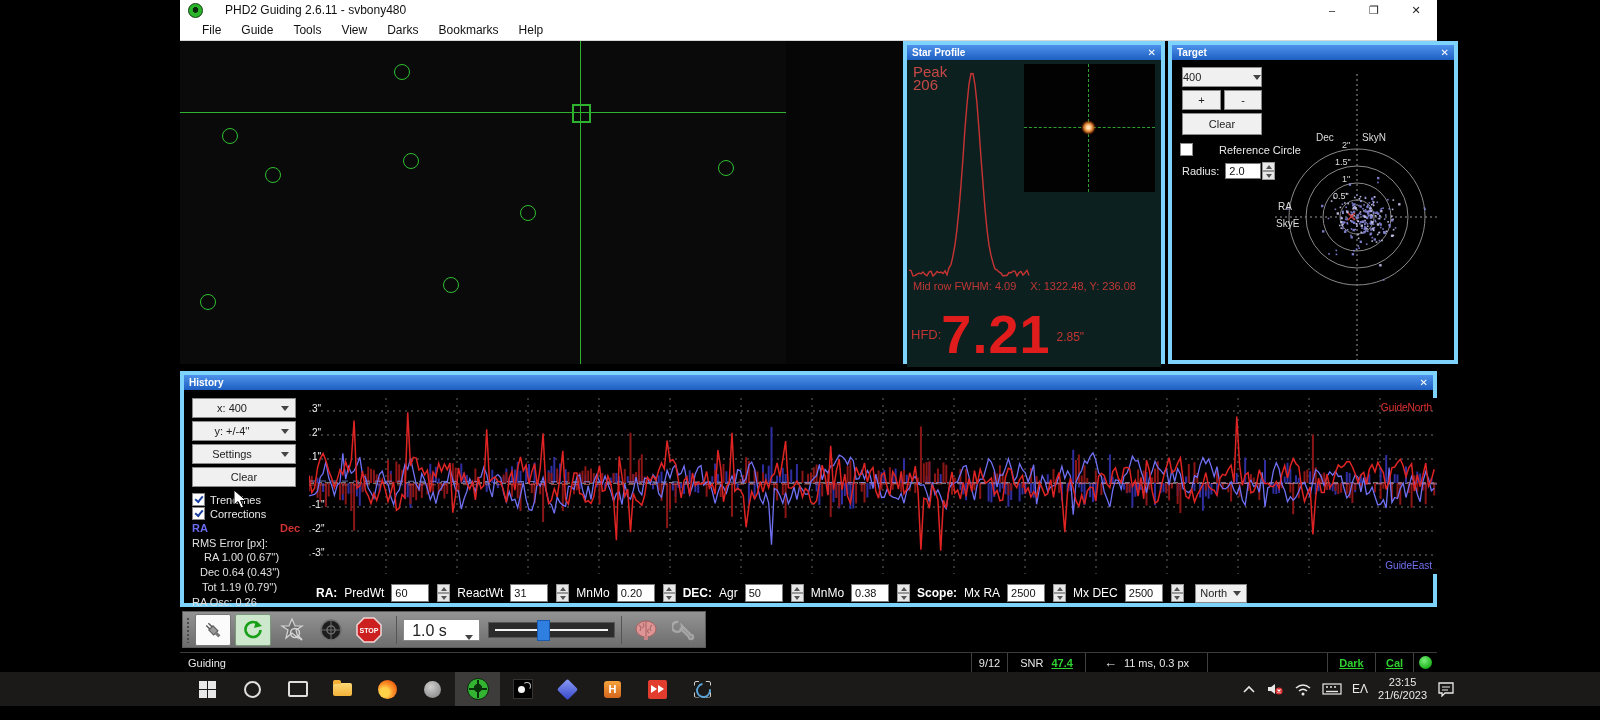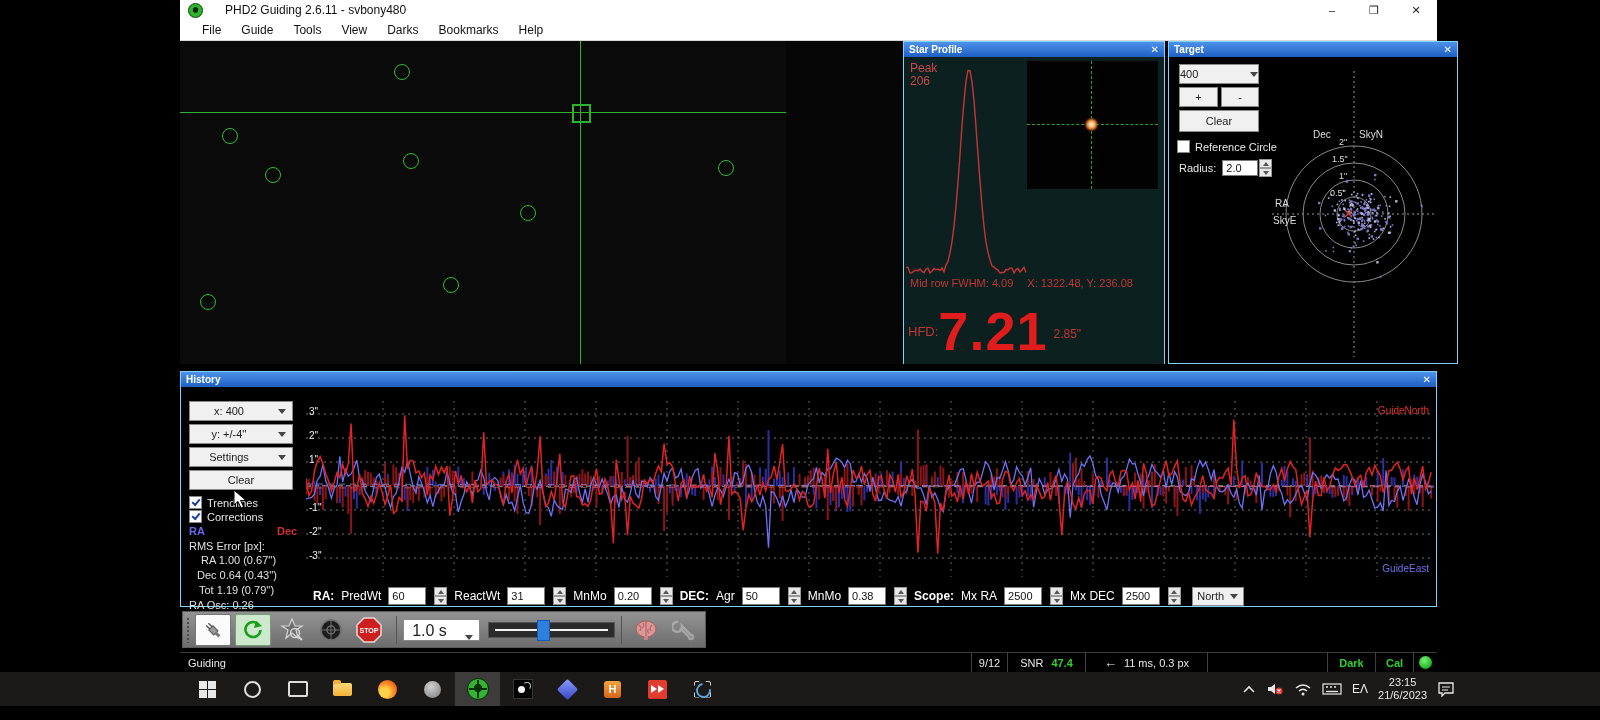--- a/index.html
+++ b/index.html
@@ -15,27 +15,27 @@
   #menubar span{padding:0 10px;}
   #content{position:relative;width:1257px;height:611px;background:#000;}
   
   #camera{position:absolute;left:0;top:0;width:723px;height:323px;background:#060606;overflow:hidden;}
   #cam-frame{position:absolute;left:0;top:0;width:606px;height:323px;background:#0a0a0a;}
   .star-marker{position:absolute;width:14px;height:14px;border:1px solid #2fbf2f;border-radius:50%;}
   #cross-h{position:absolute;left:0;top:71px;width:606px;height:1px;background:#2db32d;}
   #cross-v{position:absolute;left:400px;top:0;width:1px;height:323px;background:#2db32d;}
   #lockbox{position:absolute;left:392px;top:63px;width:15px;height:15px;border:2px solid #2db32d;background:transparent;}
   
-  .panel{position:absolute;border:1px solid #7dd3fc;box-sizing:border-box;}
+  .panel{position:absolute;border:4px solid #7dd3fc;box-sizing:border-box;}
   .pcap{height:15px;background:linear-gradient(#4d92ea,#1e5fc2);display:flex;align-items:center;
     color:#fff;font-size:10px;font-weight:bold;padding-left:5px;}
   .pcap .px{margin-left:auto;margin-right:5px;font-weight:bold;font-size:10px;color:#fff;}
   #sp-panel{left:723px;top:0;width:262px;height:323px;background:#0d2321;}
   #sp-body{position:relative;width:100%;height:307px;background:#0c211f;}
-  #sp-peak{position:absolute;left:6px;top:5px;color:#c84848;font-size:12px;line-height:13px;}
+  #sp-peak{position:absolute;left:6px;top:5px;color:#c84848;font-size:15px;line-height:13px;}
   #profile-curve{position:absolute;left:2px;top:2px;}
   #star-thumb{position:absolute;right:6px;top:4px;width:131px;height:128px;background:#020202;}
   #st-h{position:absolute;left:0;top:63px;width:100%;border-top:1px dashed #2f9f2f;}
   #st-v{position:absolute;left:64px;top:0;height:100%;border-left:1px dashed #2f9f2f;}
   #st-dot{position:absolute;left:57px;top:56px;width:15px;height:15px;border-radius:50%;
     background:radial-gradient(circle,#ffe0b0 0 15%,#e08030 40%,rgba(120,40,0,0.4) 62%,transparent 75%);}
   #sp-mid{position:absolute;left:6px;top:220px;width:250px;color:#c03636;font-size:11px;display:flex;}
   #sp-mid span:last-child{margin-left:14px;}
   #hfd-row{position:absolute;left:4px;bottom:6px;width:254px;display:flex;align-items:center;color:#e01c1c;}
   #hfd-label{font-size:13px;color:#c23434;}
@@ -45,36 +45,36 @@
   #tg-panel{left:988px;top:0;width:290px;height:323px;background:#000;}
   #tg-body{position:relative;width:100%;height:307px;}
   .btn{background:#f0f0f0;border:1px solid #8a8a8a;color:#222;font-size:11px;display:flex;
     align-items:center;justify-content:center;box-sizing:border-box;}
   #tg-zoom{position:absolute;left:10px;top:7px;width:80px;height:20px;justify-content:space-between;}
   #tg-plus{position:absolute;left:10px;top:30px;width:39px;height:20px;}
   #tg-minus{position:absolute;left:52px;top:30px;width:38px;height:20px;}
   #tg-clear{position:absolute;left:10px;top:53px;width:80px;height:22px;}
   .selarrow{width:0;height:0;border-left:4px solid transparent;border-right:4px solid transparent;
     border-top:5px solid #444;margin-left:10px;}
-  #tg-ref{position:absolute;left:8px;top:83px;display:flex;align-items:center;color:#e8e8e8;font-size:11px;}
+  #tg-ref{position:absolute;left:8px;top:83px;display:flex;align-items:center;color:#e8e8e8;font-size:11px;gap:21px;}
   .cbox{width:11px;height:11px;background:#fff;border:1px solid #888;margin-right:5px;position:relative;}
   .cbox.checked::after{content:"";position:absolute;left:2px;top:2px;width:6px;height:3px;
     border-left:2px solid #1a3fa0;border-bottom:2px solid #1a3fa0;transform:rotate(-50deg);}
   #tg-radius{position:absolute;left:10px;top:102px;display:flex;align-items:center;color:#e8e8e8;font-size:11px;}
   .numin{background:#fff;border:1px solid #7a7a7a;height:16px;font-size:11px;color:#111;
     display:flex;align-items:center;justify-content:flex-end;padding:0 3px;box-sizing:border-box;}
   .spin{width:13px;height:18px;display:flex;flex-direction:column;margin-left:1px;}
   .spin i{flex:1;background:#e8e8e8;border:1px solid #999;display:flex;align-items:center;justify-content:center;}
   .spin i::after{content:"";width:0;height:0;border-left:3px solid transparent;border-right:3px solid transparent;}
   .spin i.u::after{border-bottom:4px solid #555;}
   .spin i.d::after{border-top:4px solid #555;}
   #tg-plot-labels span{position:absolute;color:#ddd;font-size:10px;}
   
   #hist-panel{left:0;top:330px;width:1257px;height:236px;background:#000;}
-  #hist-body{position:relative;width:100%;height:220px;margin-top:6px;}
+  #hist-body{position:relative;width:100%;height:220px;}
   .hbtn{position:absolute;left:8px;width:104px;height:20px;}
   .hbtn .lab{flex:1;text-align:center;}
   .hchk{position:absolute;left:8px;display:flex;align-items:center;color:#e8e8e8;font-size:11px;}
   .hstat{position:absolute;color:#e0e0e0;font-size:11px;}
   #graph-wrap{position:absolute;left:125px;top:8px;width:1128px;height:176px;background:#000;}
   #graph-wrap .ytick{position:absolute;left:3px;color:#f0f0f0;font-size:10px;}
   #gnorth{position:absolute;right:5px;top:4px;color:#e03030;font-size:10px;}
   #geast{position:absolute;right:5px;bottom:3px;color:#7070f0;font-size:10px;}
   #hparams{position:absolute;left:132px;top:191px;height:24px;display:flex;align-items:center;
     gap:7px;color:#fff;font-size:12px;white-space:nowrap;}
@@ -96,21 +96,21 @@
     font-size:16px;color:#222;padding-left:8px;box-sizing:border-box;}
   #exp-sel .selarrow{margin-left:auto;margin-right:6px;}
   #slider{width:132px;height:14px;background:#2b2b2b;border:1px solid #555;margin-left:8px;position:relative;}
   #slider .track{position:absolute;left:6px;right:6px;top:6px;height:2px;background:#f5f5f5;}
   #slider .thumb{position:absolute;left:48px;top:-3px;width:11px;height:19px;background:#2f7fe0;border:1px solid #1a5aae;}
   
   #statusbar{height:19px;background:#000;border-top:1px solid #3a3a3a;display:flex;align-items:center;
     color:#e8e8e8;font-size:11px;}
   #status-state{padding-left:8px;flex:1;}
   .seg{border-left:1px solid #3f3f3f;height:100%;display:flex;align-items:center;justify-content:center;box-sizing:border-box;}
-  .green{color:#2fd02f;font-weight:bold;}
+  .green{color:#2fd02f;font-weight:bold;text-decoration:underline;}
   #led{width:13px;height:13px;border-radius:50%;background:radial-gradient(circle at 40% 35%,#7af07a,#1eb41e 70%);}
   
   #taskbar{position:absolute;left:0;top:672px;width:1600px;height:34px;background:#1b1a19;}
   #tb-icons{position:absolute;left:185px;top:0;height:34px;display:flex;}
   .slot{width:45px;height:34px;display:flex;align-items:center;justify-content:center;}
   .slot.active{background:#3d3c3b;}
   #tray{position:absolute;right:145px;top:0;height:34px;display:flex;align-items:center;gap:10px;color:#e8e8e8;}
   #clock{font-size:11px;line-height:13px;text-align:center;}
   
   .winlogo{display:grid;grid-template-columns:8px 8px;grid-template-rows:8px 8px;gap:1px;}

